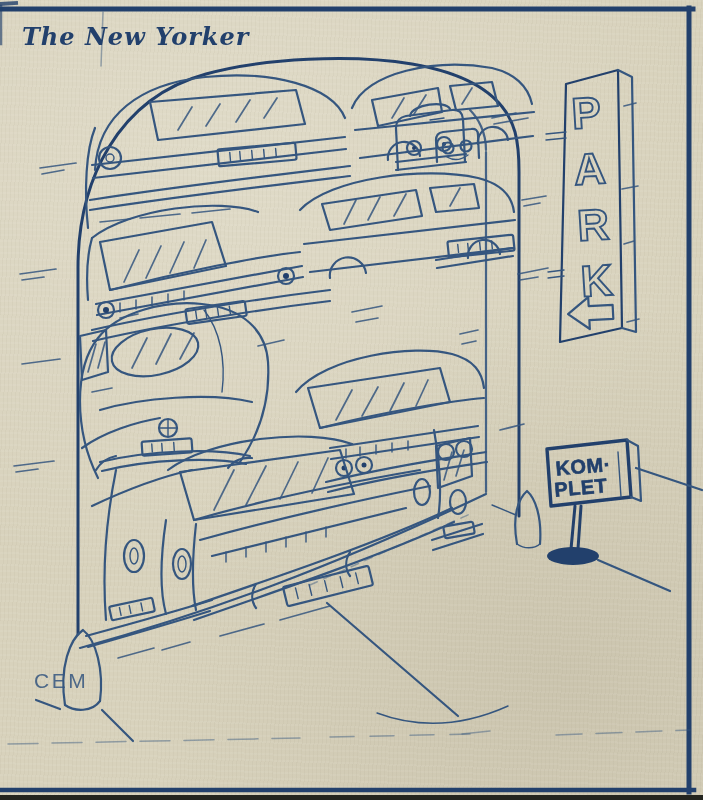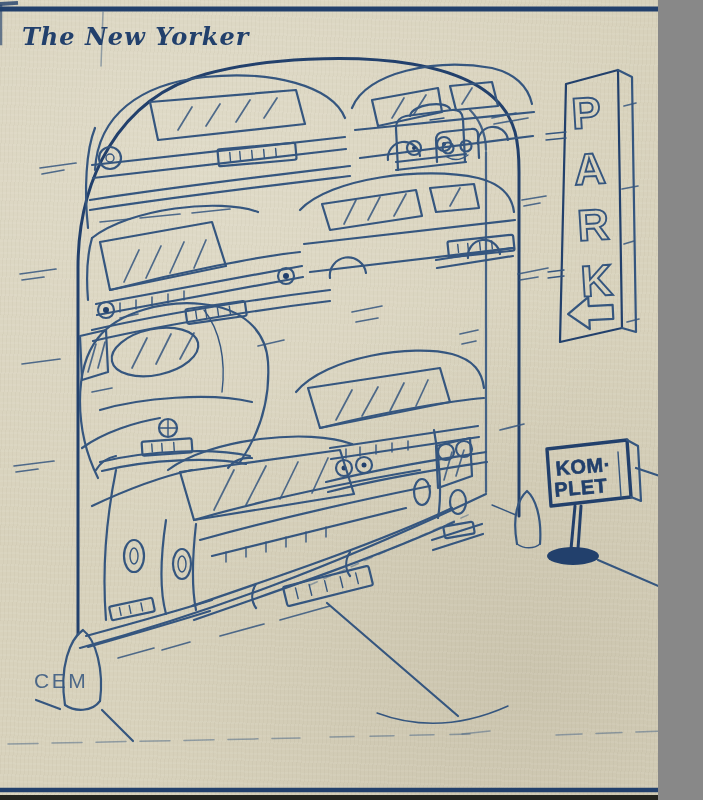--- a/index.html
+++ b/index.html
@@ -1,25 +1,24 @@
 <!DOCTYPE html>
 <html style="--paper: #d8d2bc; --ink: #35567f; --ink-dark: #22406c; --border: #22406c;"><head>
 <meta charset="utf-8">
 <style>
   html,body{margin:0;padding:0;background:#888;}
   .stage{
-    position:relative;width:646px;height:800px;overflow:hidden;
+    position:relative;width:703px;height:800px;overflow:hidden;
     font-family:"Liberation Sans",sans-serif;
     background:
       repeating-linear-gradient(93deg, rgba(120,110,85,.05) 0 1px, transparent 1px 4px),
       repeating-linear-gradient(2deg, rgba(255,255,250,.06) 0 2px, transparent 2px 6px),
       radial-gradient(120% 90% at 30% 20%, rgba(255,255,248,.20), transparent 60%),
       radial-gradient(100% 80% at 80% 85%, rgba(105,95,70,.12), transparent 60%),
       var(--paper, #d8d2bc);
-    padding-left: 12px;
   }
   svg{position:absolute;inset:0;display:block;}
   .s  {fill:none;stroke:var(--ink,#35567f);stroke-width:2.2;stroke-linecap:round;stroke-linejoin:round;}
   .s1 {fill:none;stroke:var(--ink,#35567f);stroke-width:1.4;stroke-linecap:round;stroke-linejoin:round;}
   .s3 {fill:none;stroke:var(--ink,#35567f);stroke-width:3;stroke-linecap:round;stroke-linejoin:round;}
   .b  {stroke:var(--ink-dark,#22406c);}
   .bold{fill:none;stroke:var(--ink-dark,#22406c);stroke-width:3.4;stroke-linecap:round;stroke-linejoin:round;}
   .fill{fill:var(--ink-dark,#22406c);stroke:none;}
   .hatch{fill:none;stroke:var(--ink,#35567f);stroke-width:1.7;stroke-linecap:round;opacity:.85;}
   .faint{fill:none;stroke:var(--ink,#35567f);stroke-width:1.5;stroke-linecap:round;opacity:.45;}

